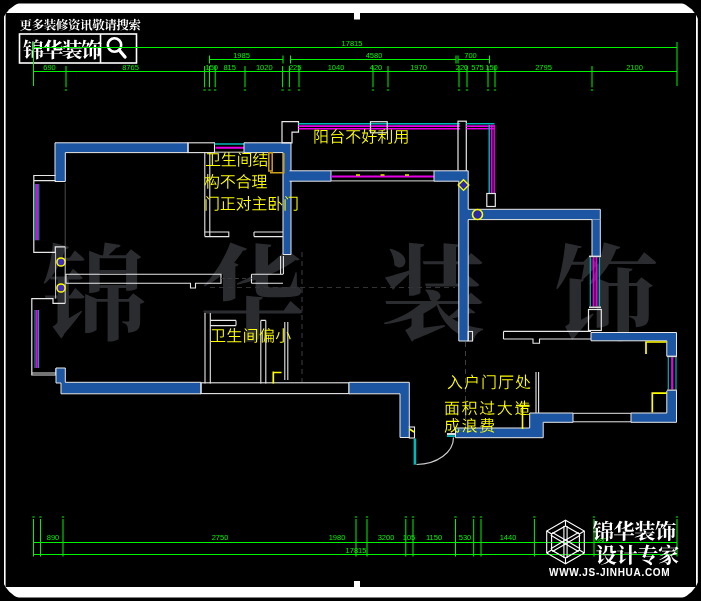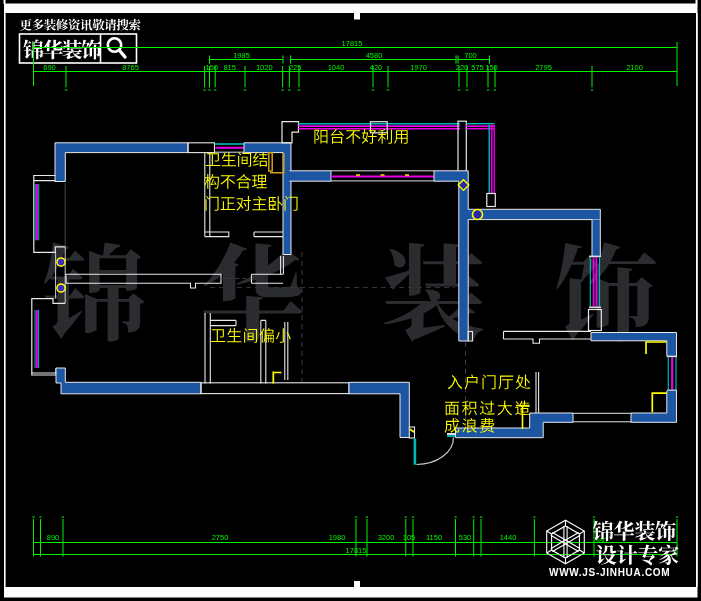--- a/index.html
+++ b/index.html
@@ -1,14 +1,14 @@
 <!DOCTYPE html>
 <html><head><meta charset="utf-8"><style>
 html,body{margin:0;padding:0;background:#000;}
-#page{position:relative;width:701px;height:601px;background:#000;overflow:hidden;}
+#page{position:relative;width:701px;height:601px;background:#000;overflow:hidden;border-radius:32px;}
 </style></head><body>
 
 <div id="page">
 <svg width="701" height="601" viewBox="0 0 701 601">
 <defs>
         <path id="f66f4" d="M54 -758 62 -730H442V-617H290L167 -666V-220H184C232 -220 282 -246 282 -257V-282H436C428 -229 414 -183 389 -141C345 -167 309 -199 281 -238L269 -228C294 -178 324 -136 360 -101C301 -30 202 27 40 79L45 91C229 61 348 15 425 -46C540 34 693 70 877 89C886 32 914 -6 963 -22L962 -34C784 -34 612 -49 478 -99C522 -152 543 -214 553 -282H724V-226H744C783 -226 841 -247 842 -254V-569C863 -573 876 -582 883 -590L769 -677L714 -617H560V-730H921C935 -730 946 -735 949 -746C901 -785 822 -843 822 -843L753 -758ZM724 -588V-466H560V-588ZM282 -311V-438H442V-390C442 -362 441 -336 439 -311ZM282 -466V-588H442V-466ZM724 -311H556C559 -337 560 -365 560 -393V-438H724Z"></path>
         <path id="f591a" d="M543 -786C577 -787 590 -794 594 -807L419 -847C362 -750 234 -620 91 -540L98 -530C172 -551 242 -580 306 -614C340 -584 375 -541 388 -502C486 -452 546 -617 348 -637C379 -656 409 -675 436 -695H692C559 -525 346 -410 68 -329L74 -316C227 -335 357 -367 468 -412C391 -319 266 -215 127 -147L133 -137C224 -159 309 -192 386 -231C419 -198 451 -155 462 -114C559 -60 624 -224 438 -259C473 -279 506 -300 536 -321H763C619 -114 381 -2 42 73L47 87C481 53 740 -65 905 -294C934 -297 950 -300 959 -310L838 -413L771 -350H575C596 -366 615 -383 633 -399C668 -399 681 -407 686 -420L555 -451C670 -508 761 -582 834 -670C862 -671 878 -675 887 -684L768 -785L702 -723H473C499 -744 522 -765 543 -786Z"></path>
         <path id="f88c5" d="M91 -794 82 -789C106 -749 128 -690 127 -637C213 -554 330 -726 91 -794ZM854 -377 792 -295H524C584 -309 603 -407 429 -404L421 -398C442 -379 463 -341 466 -308C475 -301 484 -297 493 -295H42L50 -267H374C293 -194 170 -129 28 -87L34 -74C126 -88 213 -107 291 -132V-74C291 -56 282 -45 230 -18L295 92C303 88 311 81 317 72C442 24 548 -26 608 -53L606 -66L405 -41V-177C453 -200 495 -226 530 -255C591 -69 710 25 881 86C895 31 926 -7 973 -19V-31C866 -47 762 -77 679 -129C745 -142 813 -160 860 -180C882 -174 891 -178 898 -188L787 -267H937C951 -267 962 -272 965 -283C923 -322 854 -377 854 -377ZM649 -149C607 -181 571 -220 546 -267H778C750 -233 698 -185 649 -149ZM37 -518 113 -402C123 -405 131 -415 135 -428C190 -477 234 -518 266 -551V-346H286C328 -346 376 -366 376 -375V-807C404 -811 411 -821 413 -835L266 -849V-585C171 -555 79 -528 37 -518ZM747 -833 596 -846V-674H398L406 -645H596V-462H419L427 -434H909C923 -434 933 -439 936 -450C897 -486 831 -539 831 -539L774 -462H714V-645H938C953 -645 963 -650 966 -661C925 -699 856 -753 856 -753L796 -674H714V-807C738 -811 746 -820 747 -833Z"></path>
         <path id="f4fee" d="M421 -680 285 -693V-36H304C343 -36 388 -58 388 -68V-655C411 -658 418 -667 421 -680ZM779 -345 667 -420C597 -344 509 -279 417 -235L427 -219C535 -243 650 -284 741 -338C763 -333 772 -335 779 -345ZM877 -248 758 -326C665 -217 549 -135 421 -77L428 -62C576 -96 717 -155 837 -241C858 -236 869 -239 877 -248ZM970 -143 836 -221C710 -55 550 21 353 73L357 88C581 67 761 13 926 -134C950 -129 962 -132 970 -143ZM671 -806 524 -850C501 -717 449 -586 394 -501L406 -492C458 -527 504 -573 545 -628C569 -578 597 -533 632 -495C567 -436 487 -387 395 -351L401 -337C511 -361 605 -399 684 -447C740 -403 811 -370 905 -348C911 -402 932 -434 975 -451L977 -462C895 -470 825 -485 765 -506C821 -554 867 -609 900 -671C924 -674 933 -676 941 -687L839 -776L776 -717H600C612 -739 622 -761 632 -785C655 -785 667 -794 671 -806ZM775 -688C752 -636 720 -588 681 -543C631 -572 591 -607 561 -651L584 -688ZM257 -547 201 -568C233 -634 260 -706 283 -782C306 -781 318 -790 322 -802L172 -849C144 -661 83 -461 19 -330L32 -322C63 -353 91 -387 118 -426V89H138C179 89 224 67 225 59V-528C244 -531 253 -538 257 -547Z"></path>
         <path id="f8d44" d="M74 -826 66 -819C103 -790 142 -737 153 -691C253 -631 328 -825 74 -826ZM596 -277 440 -309C433 -123 409 -16 41 72L47 89C319 53 440 -2 498 -78C643 -37 745 23 801 68C913 146 1099 -68 511 -97C539 -143 549 -196 557 -256C580 -255 591 -265 596 -277ZM104 -568C91 -568 51 -568 51 -568V-548C69 -546 84 -542 99 -536C122 -524 127 -475 116 -397C122 -372 139 -357 159 -357C168 -357 176 -358 183 -360V-46H199C247 -46 298 -71 298 -82V-336H694V-82H714C751 -82 810 -102 811 -108V-317C831 -321 844 -330 850 -338L738 -423L684 -364H306L226 -396C228 -402 230 -408 230 -415C233 -473 203 -497 203 -530C203 -547 214 -570 227 -591C244 -617 336 -736 375 -788L361 -797C168 -607 168 -607 140 -583C125 -568 121 -568 104 -568ZM680 -681 535 -693C528 -574 503 -483 276 -404L283 -387C544 -438 610 -513 635 -605C664 -514 728 -419 875 -376C880 -441 908 -465 962 -477V-489C769 -517 674 -571 642 -639L645 -655C667 -657 678 -668 680 -681ZM585 -829 425 -855C401 -750 343 -629 274 -561L284 -554C360 -591 428 -649 481 -714H795C786 -675 772 -624 760 -591L769 -584C816 -611 879 -657 915 -691C935 -693 946 -695 954 -703L849 -803L790 -742H503C520 -765 535 -789 548 -812C575 -813 583 -818 585 -829Z"></path>

